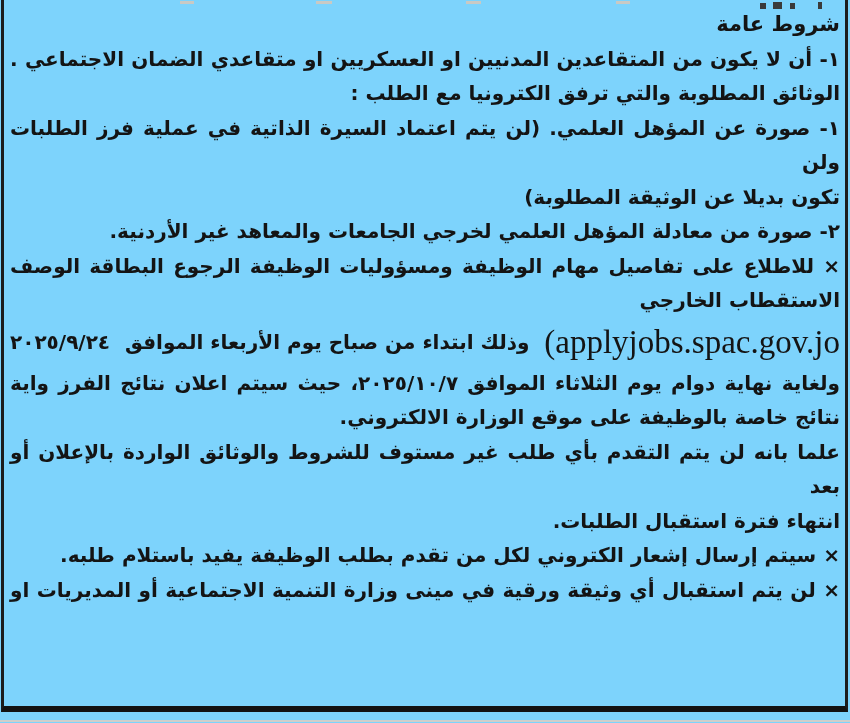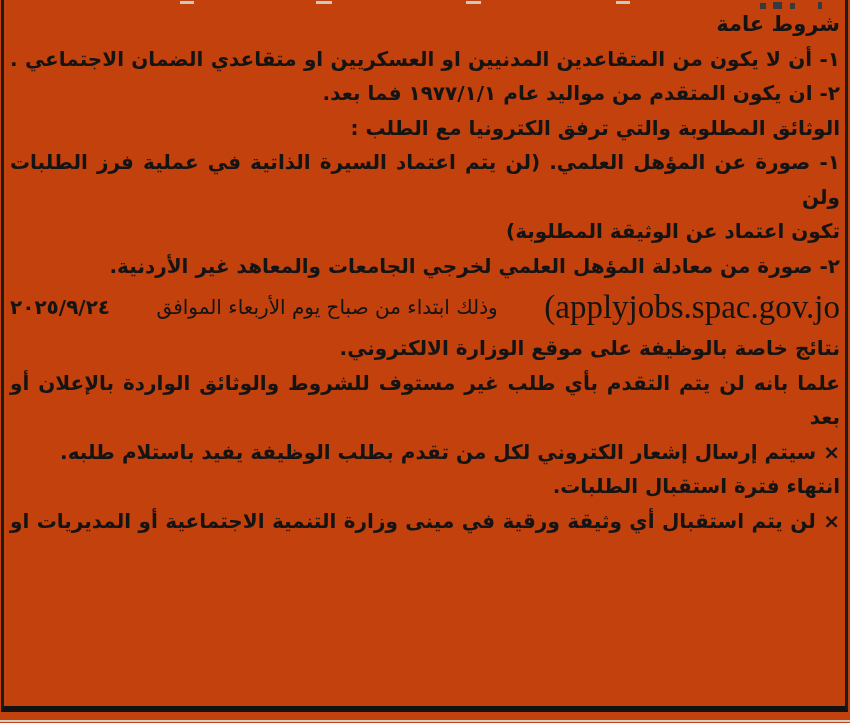--- a/index.html
+++ b/index.html
@@ -1,19 +1,19 @@
 <!DOCTYPE html>
 <html dir="rtl" lang="ar"><head>
 <meta charset="utf-8">
 <style>
   html,body{margin:0;padding:0;background:#e9e9e7;}
   .page{
     position:relative;
     width:850px;height:723px;
-    background:#c2410c;
+    background:#7dd3fc;
     overflow:hidden;
     font-family:"DejaVu Sans",sans-serif;
     color:#141414;
   }
   .frame{
     position:absolute;top:0;left:1px;right:2px;height:712px;
     border-left:3px solid #1c1c1c;
     border-right:3px solid #1c1c1c;
     border-bottom:6px solid #121212;
     box-sizing:border-box;
@@ -53,21 +53,21 @@
   .urlline .url{
     direction:ltr;
     unicode-bidi:embed;
     font-family:"Liberation Serif",serif;
     font-weight:400;
     font-size:33px;
     letter-spacing:0px;
     white-space:nowrap;
   }
   .urlline .mid{
-    font-size:20px;font-weight:400;white-space:nowrap;padding:0 4px;
+    font-size:20px;font-weight:700;white-space:nowrap;padding:0 4px;
   }
   .urlline .date{
     font-size:20px;font-weight:700;white-space:nowrap;text-align:center;
   }
   
   .speck{position:absolute;background:#3a3a3a;}
   .speck.light{background:#c9c9c4;}
   .sp1{left:180px;top:1px;width:14px;height:3px;}
   .sp2{left:316px;top:1px;width:16px;height:3px;}
   .sp3{left:466px;top:1px;width:15px;height:3px;}
@@ -89,34 +89,36 @@
     <span class="speck light sp4"></span>
     <span class="speck sp5"></span>
     <span class="speck sp6"></span>
     <span class="speck sp7"></span>
     <span class="speck sp8"></span>
   </div>
 
   <div class="content">
     <div class="line start heading">شروط عامة</div>
     <div class="line fill">١- أن لا يكون من المتقاعدين المدنيين او العسكريين او متقاعدي الضمان الاجتماعي .</div>
-    <div class="line start">٢- ان يكون المتقدم من مواليد عام ١٩٧٧/١/١ فما بعد.</div>
     <div class="line start">الوثائق المطلوبة والتي ترفق الكترونيا مع الطلب :</div>
     <div class="line fill">١- صورة عن المؤهل العلمي. (لن يتم اعتماد السيرة الذاتية في عملية فرز الطلبات ولن</div>
-    <div class="line start">تكون اعتماد عن الوثيقة المطلوبة)</div>
+    <div class="line start">تكون بديلا عن الوثيقة المطلوبة)</div>
     <div class="line start">٢- صورة من معادلة المؤهل العلمي لخرجي الجامعات والمعاهد غير الأردنية.</div>
+    <div class="line fill">× للاطلاع على تفاصيل مهام الوظيفة ومسؤوليات الوظيفة الرجوع البطاقة الوصف</div>
+    <div class="line start">الاستقطاب الخارجي</div>
 
     <div class="line urlline">
       <span class="url">(applyjobs.spac.gov.jo</span>
       <span class="mid">وذلك ابتداء من صباح يوم الأربعاء الموافق</span>
       <span class="date">٢٠٢٥/٩/٢٤</span>
     </div>
 
+    <div class="line fill">ولغاية نهاية دوام يوم الثلاثاء الموافق ٢٠٢٥/١٠/٧، حيث سيتم اعلان نتائج الفرز واية</div>
     <div class="line start">نتائج خاصة بالوظيفة على موقع الوزارة الالكتروني.</div>
     <div class="line fill">علما بانه لن يتم التقدم بأي طلب غير مستوف للشروط والوثائق الواردة بالإعلان أو بعد</div>
+    <div class="line start">انتهاء فترة استقبال الطلبات.</div>
     <div class="line start">× سيتم إرسال إشعار الكتروني لكل من تقدم بطلب الوظيفة يفيد باستلام طلبه.</div>
-    <div class="line start">انتهاء فترة استقبال الطلبات.</div>
     <div class="line fill">× لن يتم استقبال أي وثيقة ورقية في مينى وزارة التنمية الاجتماعية أو المديريات او</div>
 
   </div>
 
   <div class="bottom-ghost"></div>
 </div>
 
 </body></html>

